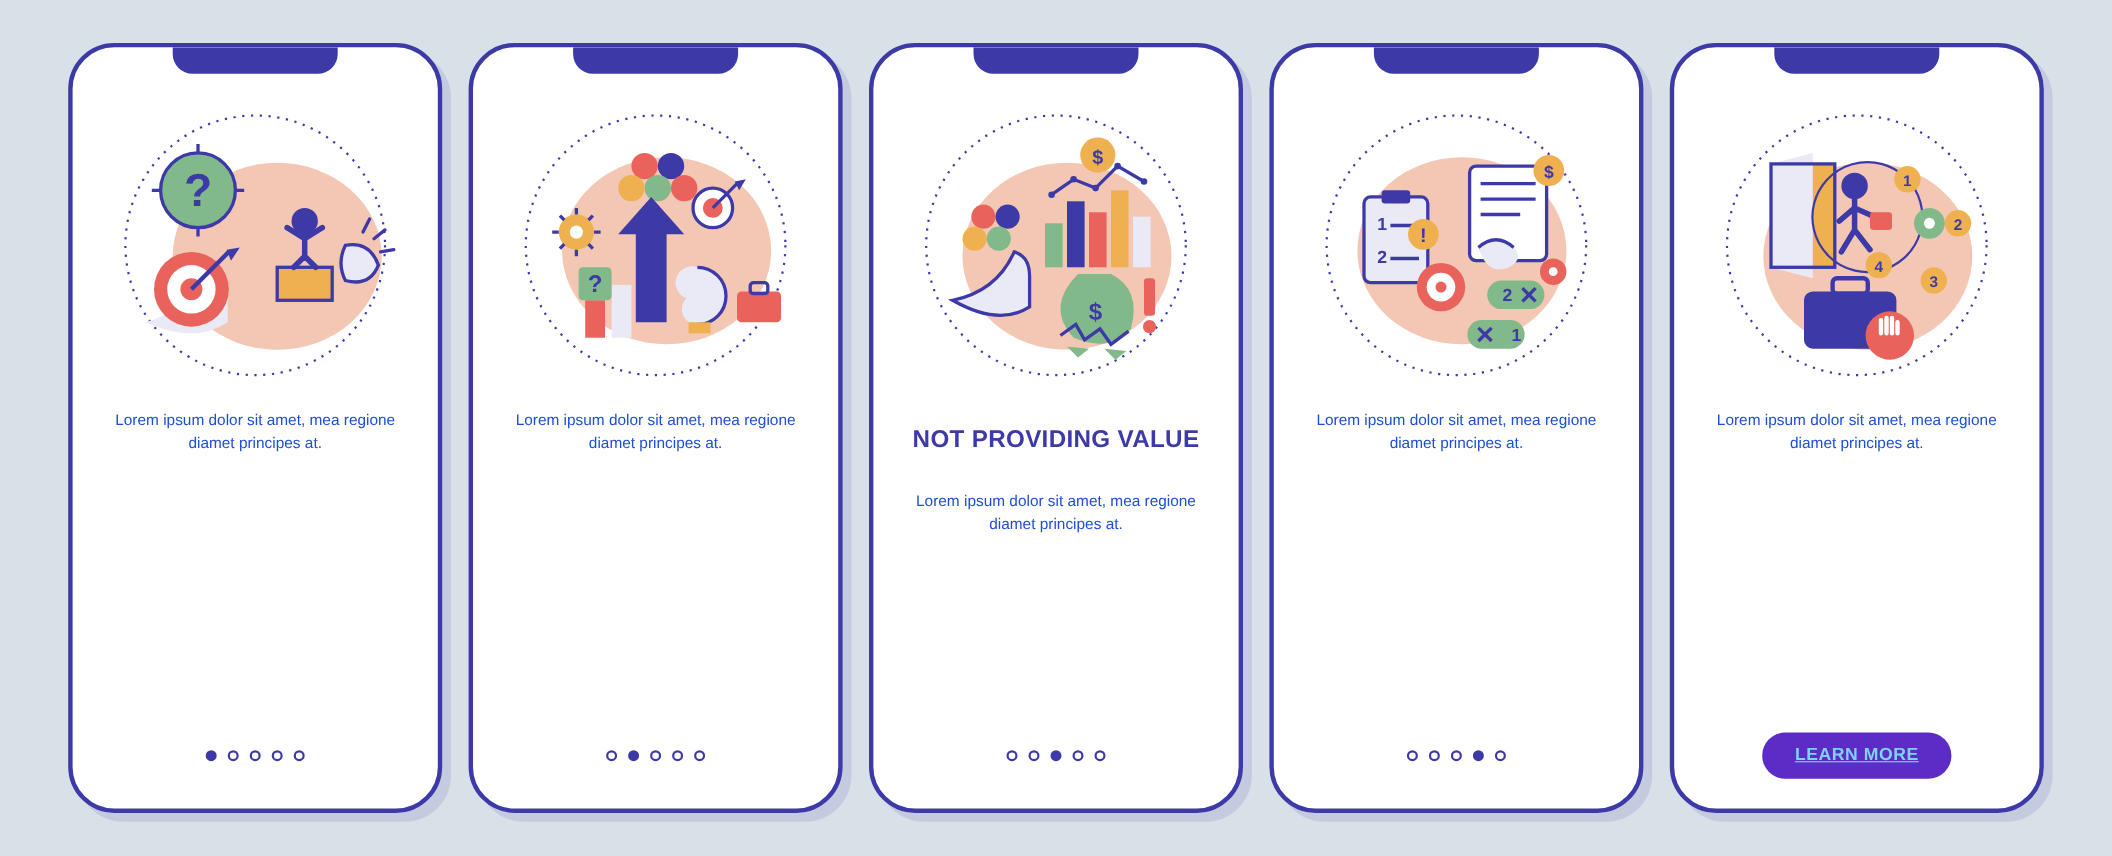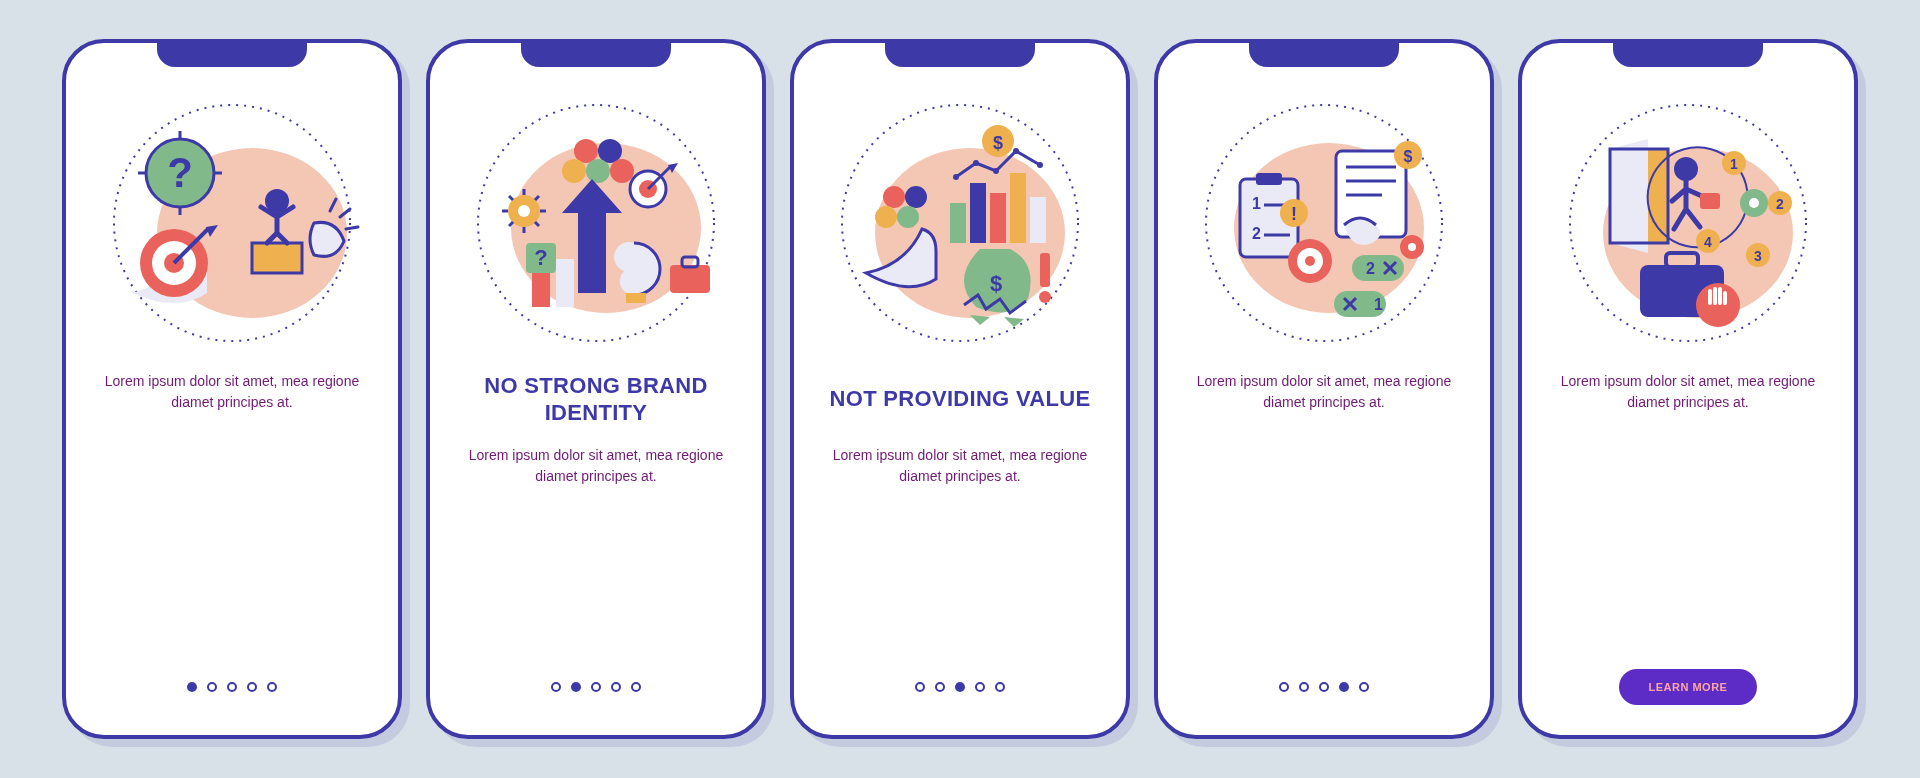--- a/index.html
+++ b/index.html
@@ -49,49 +49,50 @@
     font-size: 22px;
     line-height: 1.25;
     letter-spacing: .3px;
     text-align: center;
     text-transform: uppercase;
     margin-top: 18px;
     min-height: 56px;
     display:flex; align-items:center; justify-content:center;
   }
   .desc {
-    color: #701a75;
+    color: #1d4ed8;
     font-size: 14px;
     line-height: 1.5;
     text-align: center;
     margin-top: 18px;
     max-width: 260px;
   }
   .footer {
     margin-top: auto;
     width: 100%;
     display:flex; align-items:center; justify-content:center;
     height: 44px;
   }
   .dots { display:flex; gap:10px; }
   .dot {
     width:10px; height:10px; border-radius:50%;
     border:2px solid #3d3aa8; background:#fff;
   }
   .dot.active { background:#3d3aa8; }
   .cta {
     background:#5d2cc6;
-    color:#fca5a5;
+    color:#7dd3fc;
     border:none;
     border-radius: 999px;
     padding: 12px 30px;
     font-weight:800;
-    font-size:11px;
+    font-size:16px;
     letter-spacing:.5px;
     cursor:pointer;
+    text-decoration:underline;
   }
   
   .c-navy   { fill:#3d3aa8; }
   .c-red    { fill:#e9635c; }
   .c-green  { fill:#82b98a; }
   .c-yellow { fill:#efb14f; }
   .c-peach  { fill:#f4c7b4; }
   .c-light  { fill:#e9eaf6; }
   .s-navy   { stroke:#3d3aa8; fill:none; }
 </style>
@@ -186,21 +187,20 @@
       <text x="75" y="172" text-anchor="middle" font-size="22" font-weight="900" fill="#3d3aa8">?</text>
 
       <path d="M168 150 a26 26 0 1 1 0 52 a14 14 0 0 1 -10 -24 a14 14 0 0 1 10 -28z" class="c-light"></path>
       <path d="M168 150 a26 26 0 1 1 0 52" class="s-navy" stroke-width="3"></path>
       <rect x="160" y="200" width="20" height="10" class="c-yellow"></rect>
 
       <rect x="204" y="172" width="40" height="28" rx="4" class="c-red"></rect>
       <rect x="216" y="164" width="16" height="10" rx="3" class="s-navy" stroke-width="3"></rect>
     </svg>
   </div>
-  <div class="title">No Strong Brand Identity</div>
   <div class="desc">Lorem ipsum dolor sit amet, mea regione diamet principes at.</div>
   <div class="footer">
     <div class="dots">
       <span class="dot"></span>
       <span class="dot active"></span>
       <span class="dot"></span>
       <span class="dot"></span>
       <span class="dot"></span>
     </div>
   </div>

